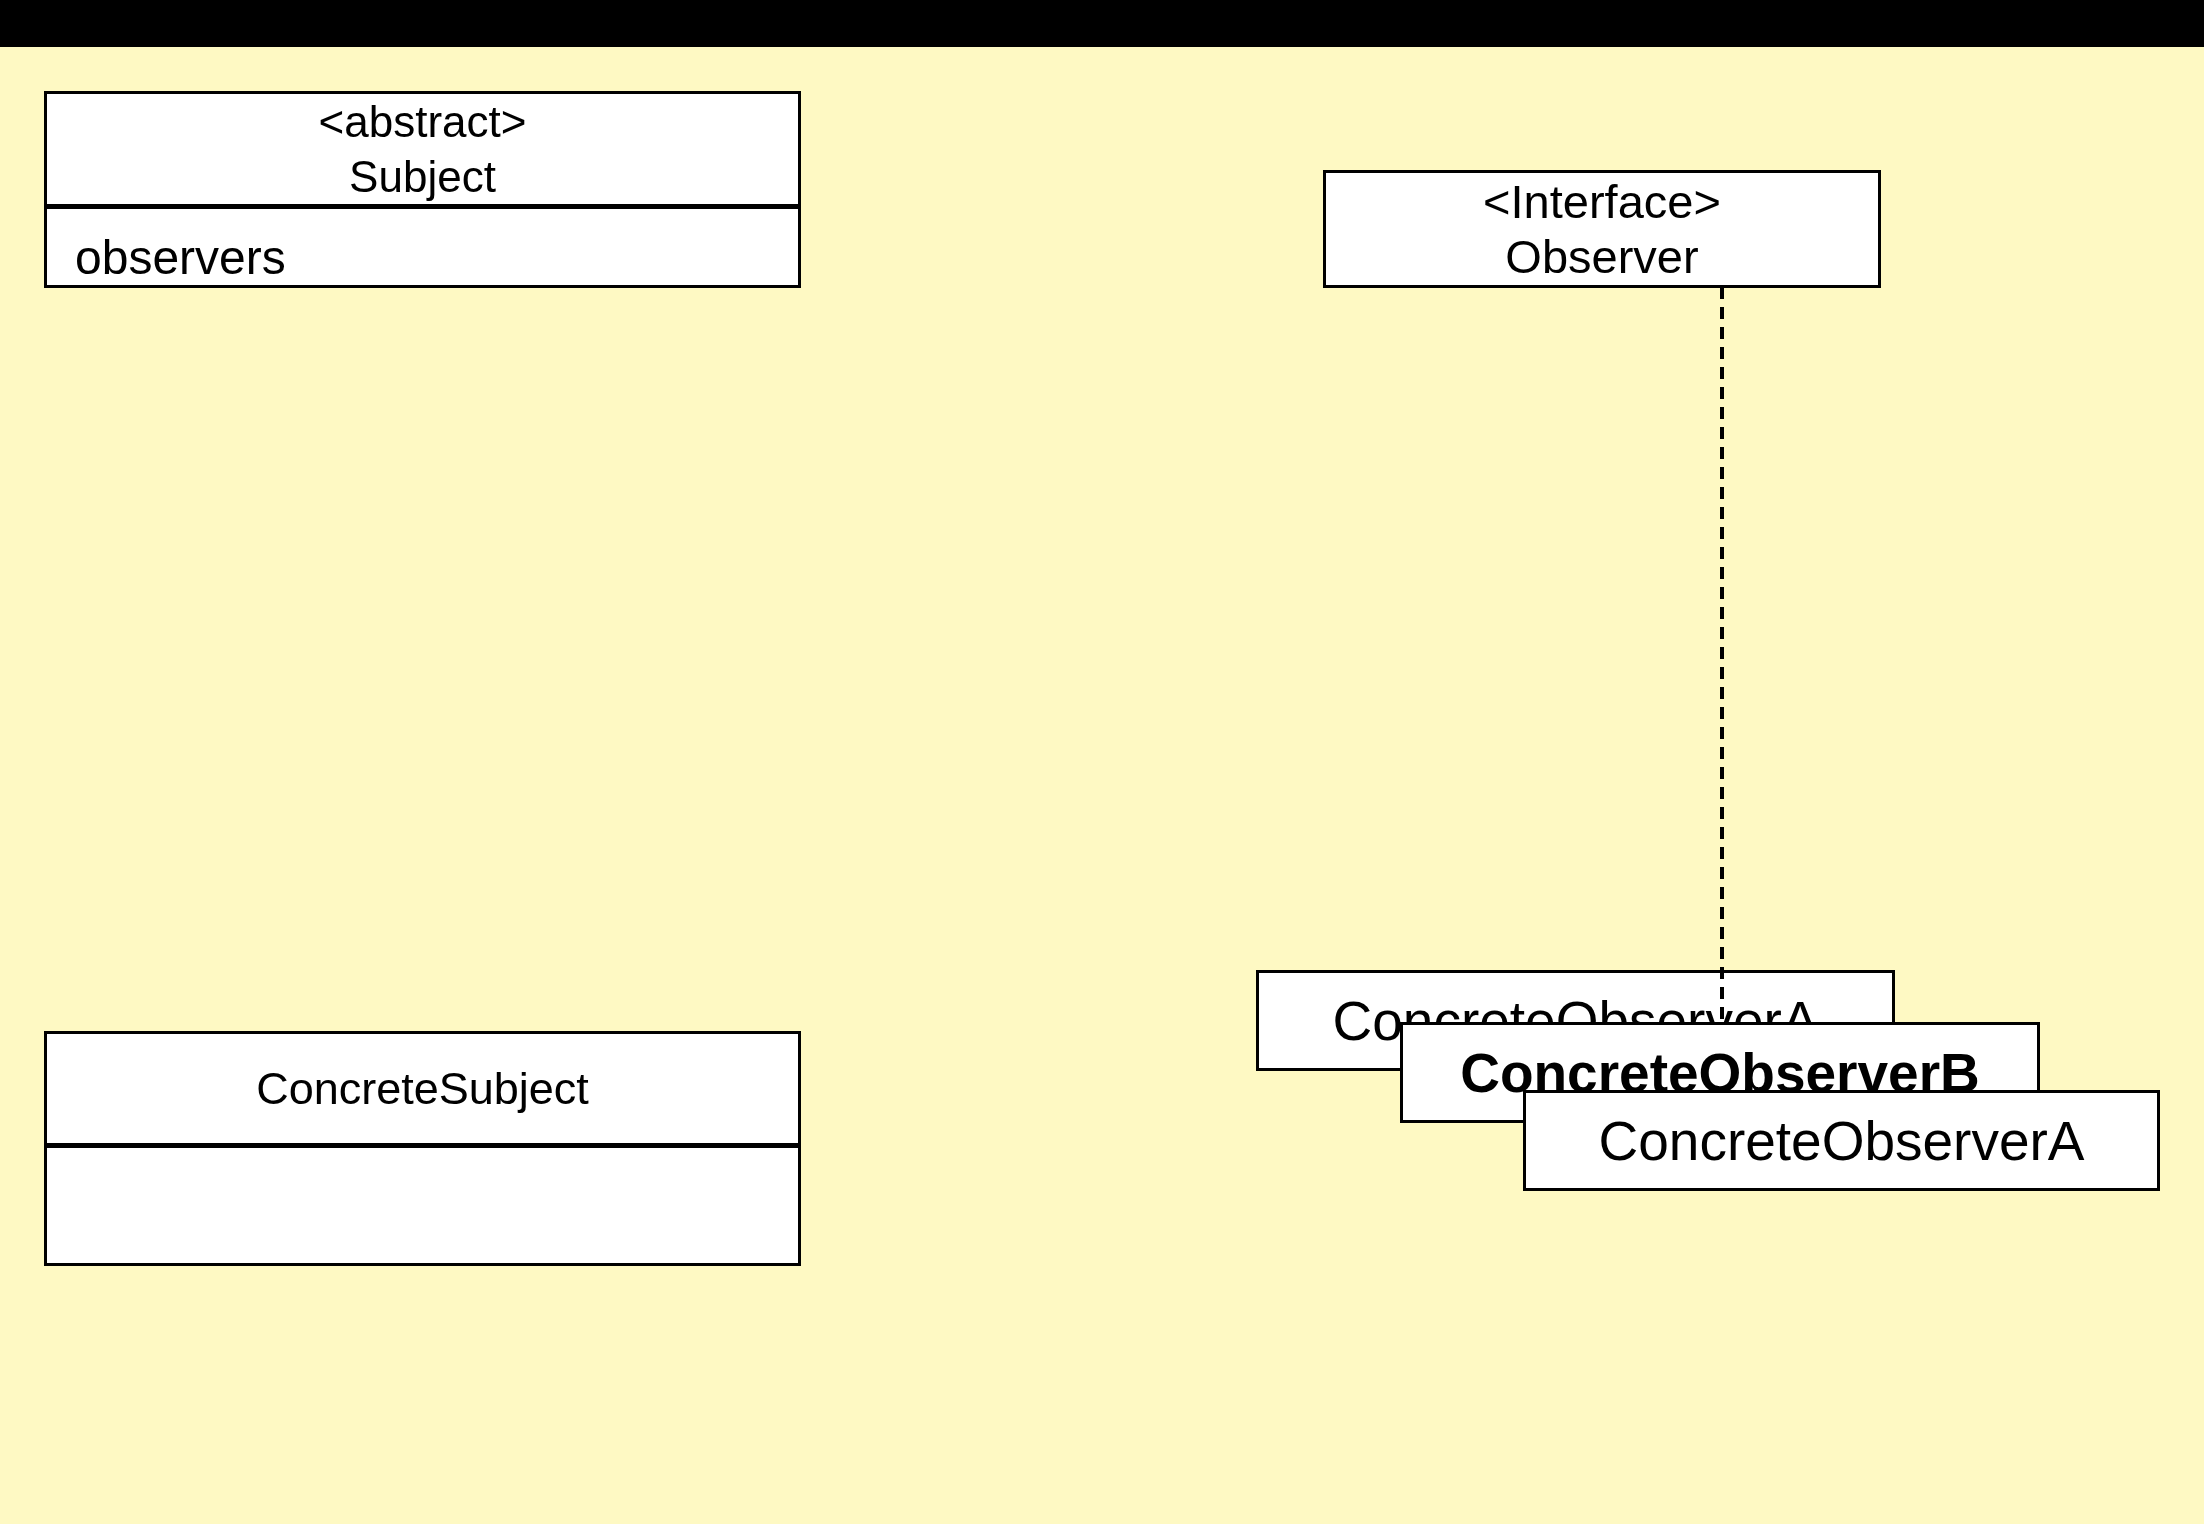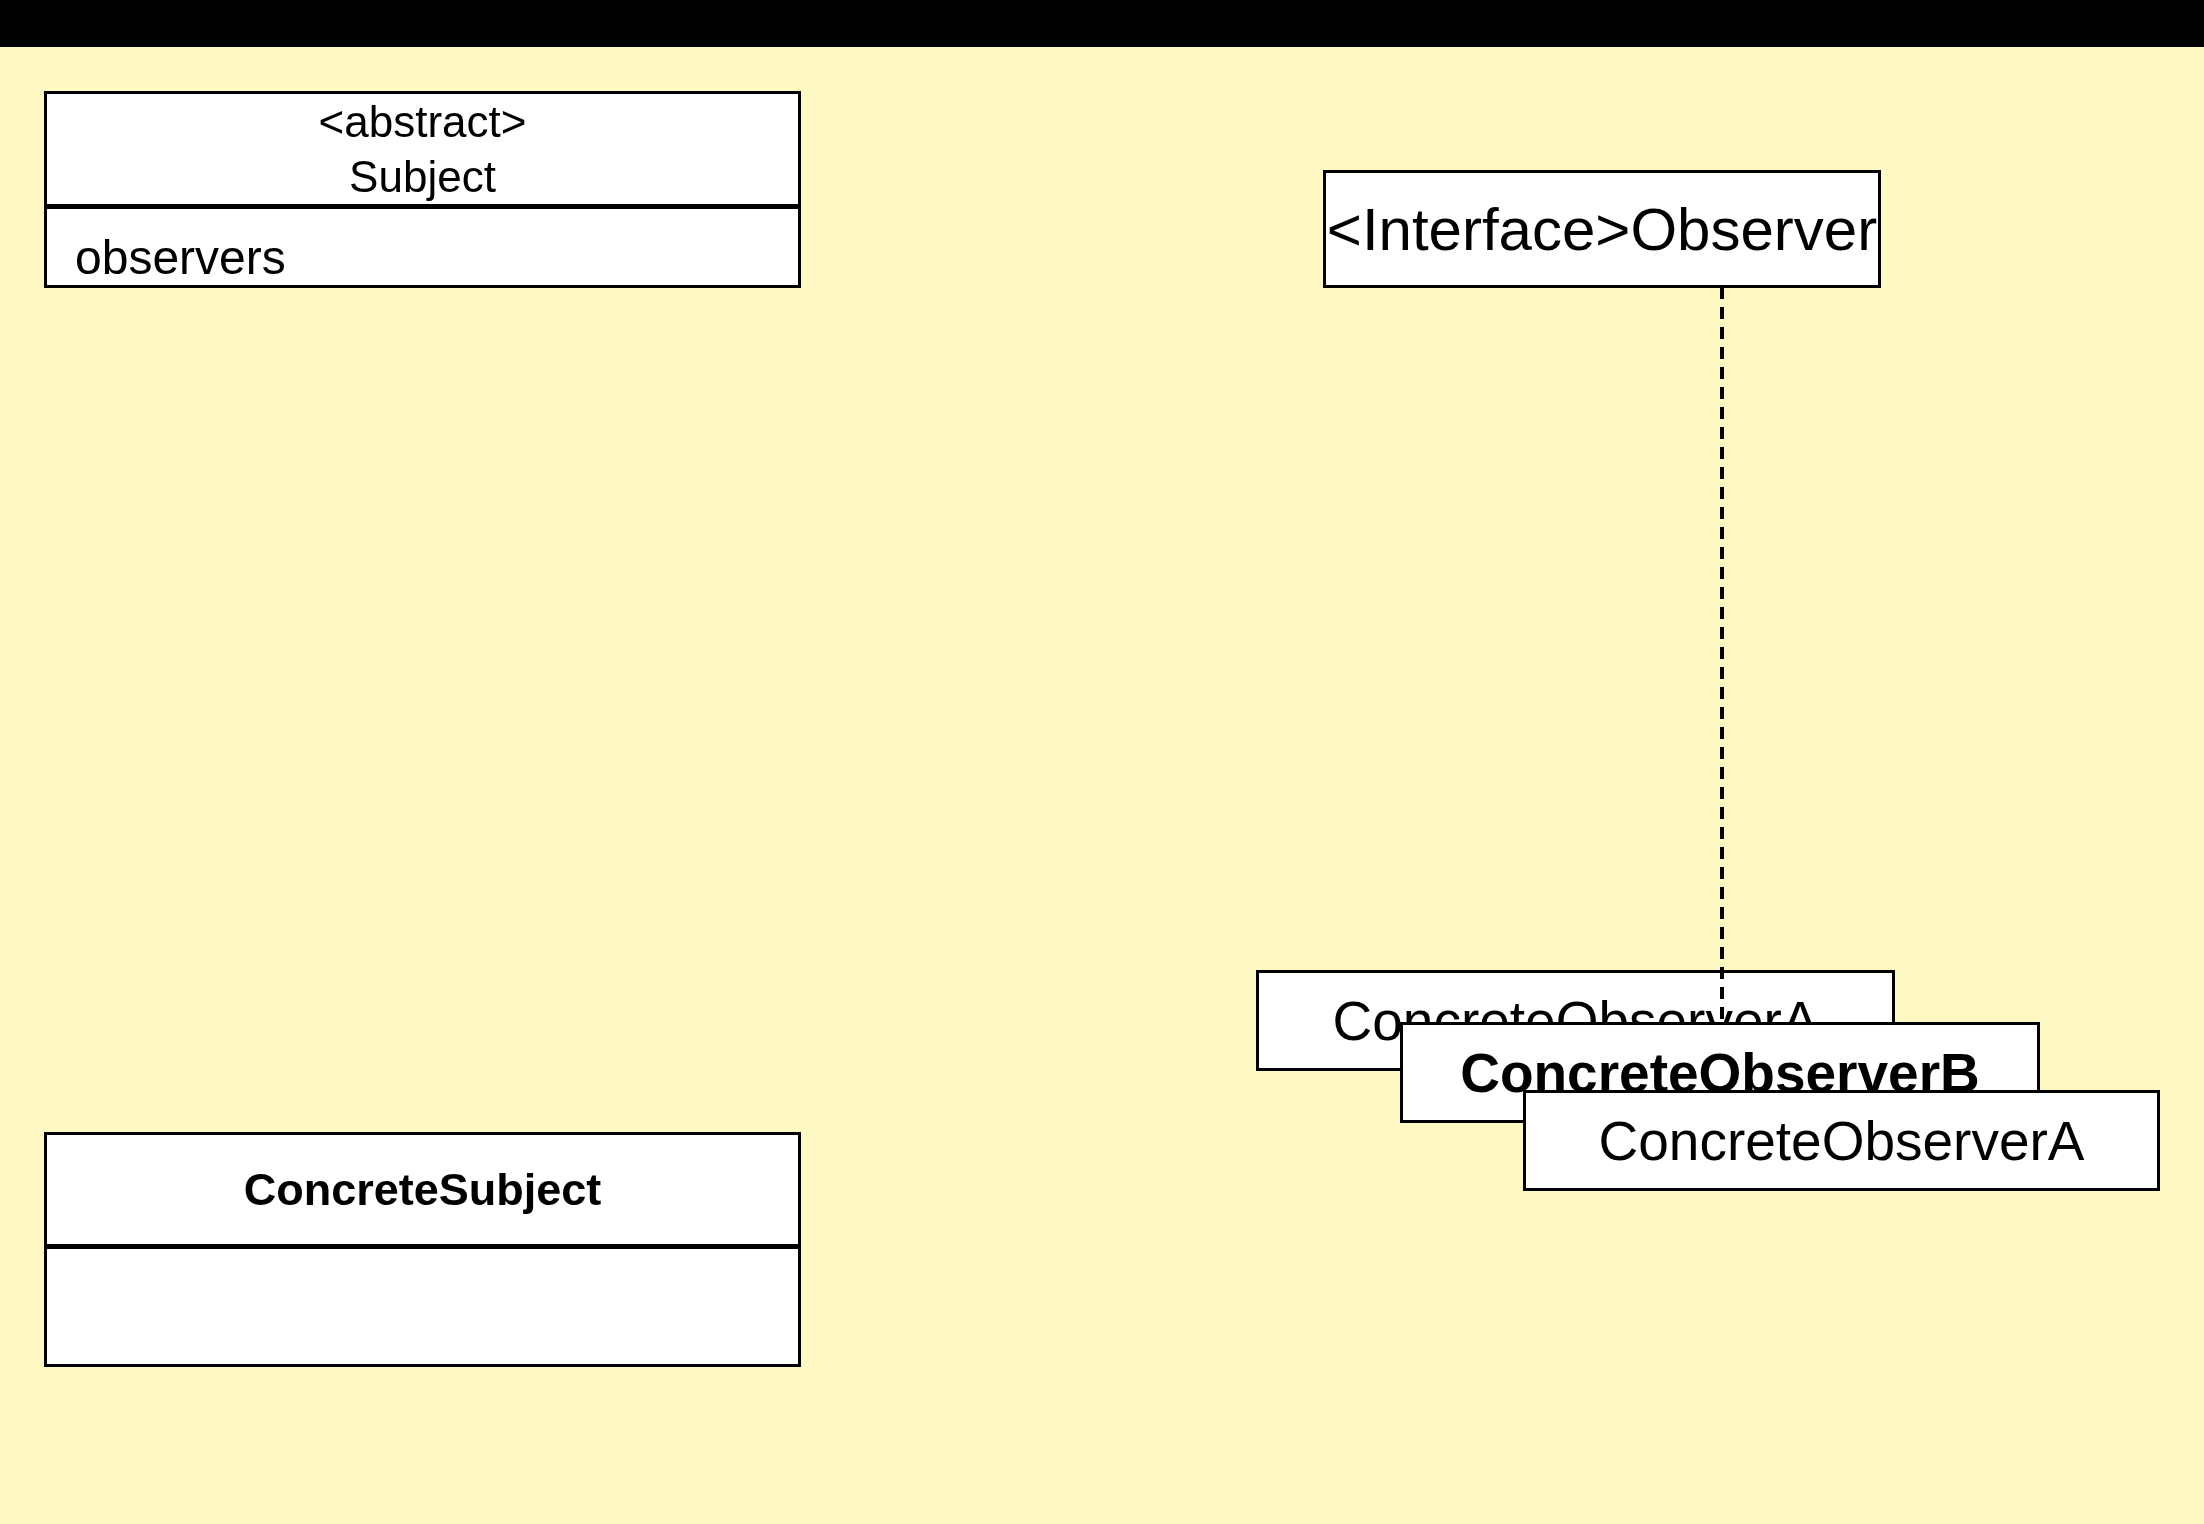--- a/index.html
+++ b/index.html
@@ -40,25 +40,25 @@
     padding-left: 28px;
     box-sizing: border-box;
   }
   
   .subject-box { left: 44px; top: 44px; width: 757px; height: 197px; }
   .subject-box .box-header { height: 110px; }
   .subject-box .box-attrs { height: 76px; padding-top: 8px; }
   
   .observer-box {
     left: 1323px; top: 123px; width: 558px; height: 118px;
-    display: flex; flex-direction: row; align-items: center; justify-content: center;
-    text-align: center; font-size: 60px; line-height: 55px;
+    display: flex; flex-direction: column; align-items: center; justify-content: center;
+    text-align: center; font-size: 47px; line-height: 55px;
   }
   
-  .concrete-subject-box { left: 44px; top: 1085px; width: 757px; height: 235px; font-weight: bold; }
+  .concrete-subject-box { left: 44px; top: 984px; width: 757px; height: 235px; }
   .concrete-subject-box .box-header { height: 109px; font-size: 45px; }
   .concrete-subject-box .box-attrs { height: 115px; }
   
   .obs-box {
     display: flex;
     align-items: center;
     justify-content: center;
     font-size: 55px;
     white-space: nowrap;
   }

